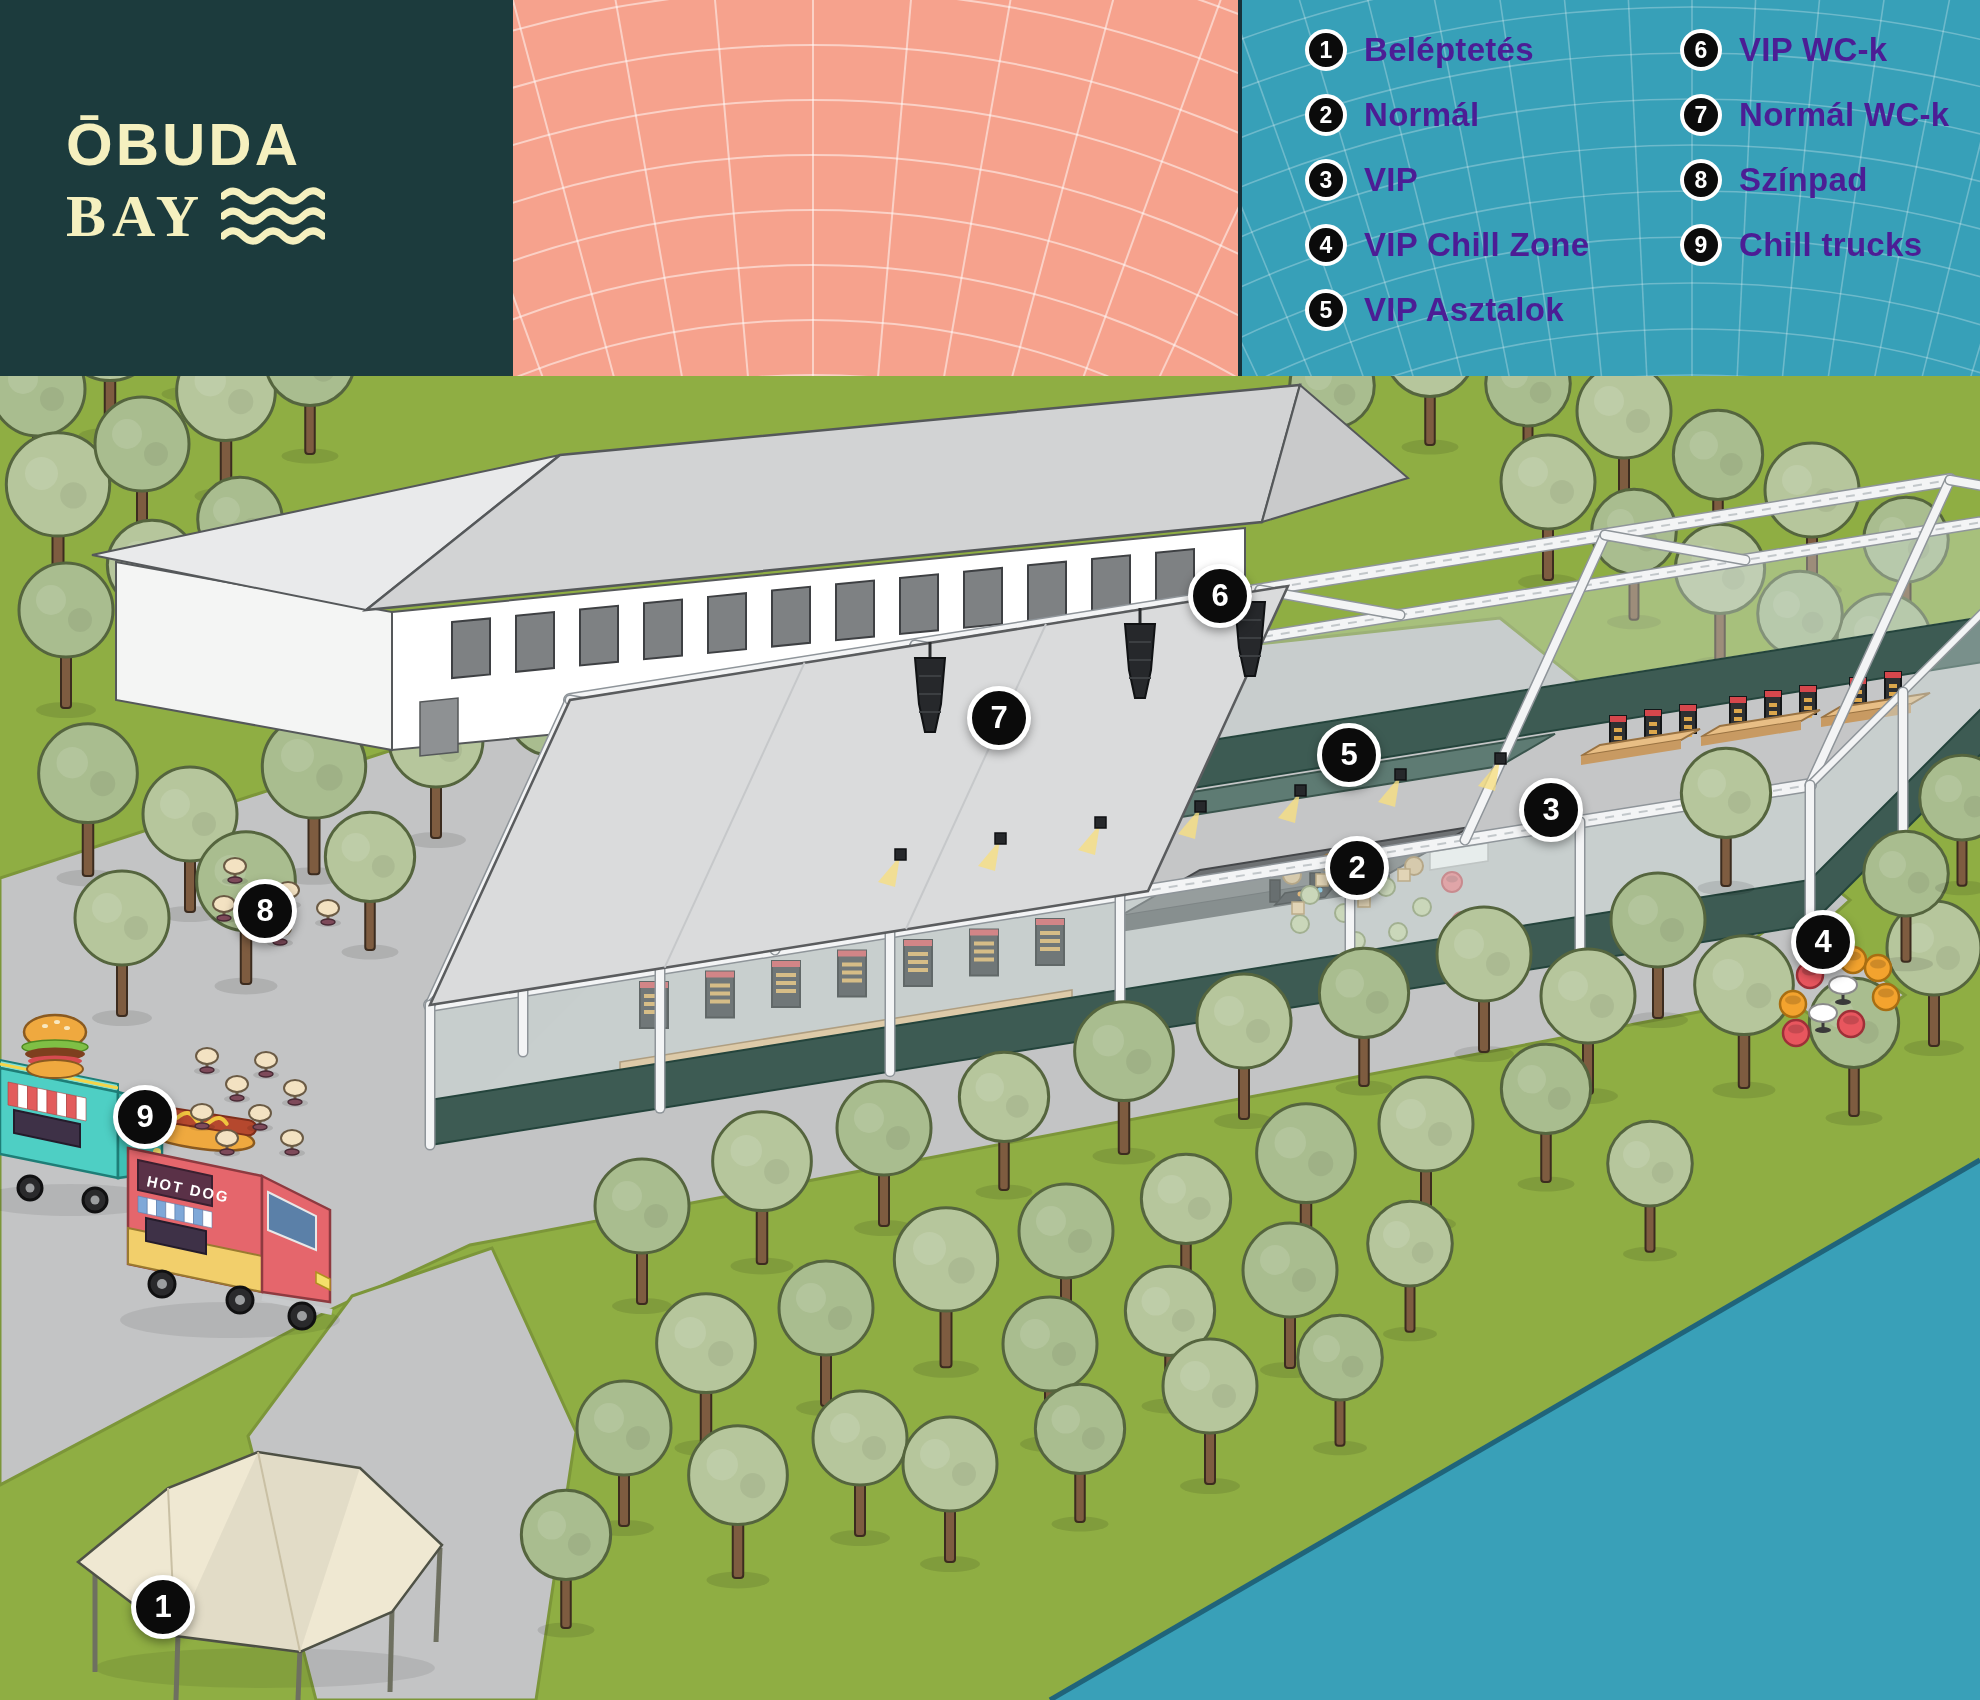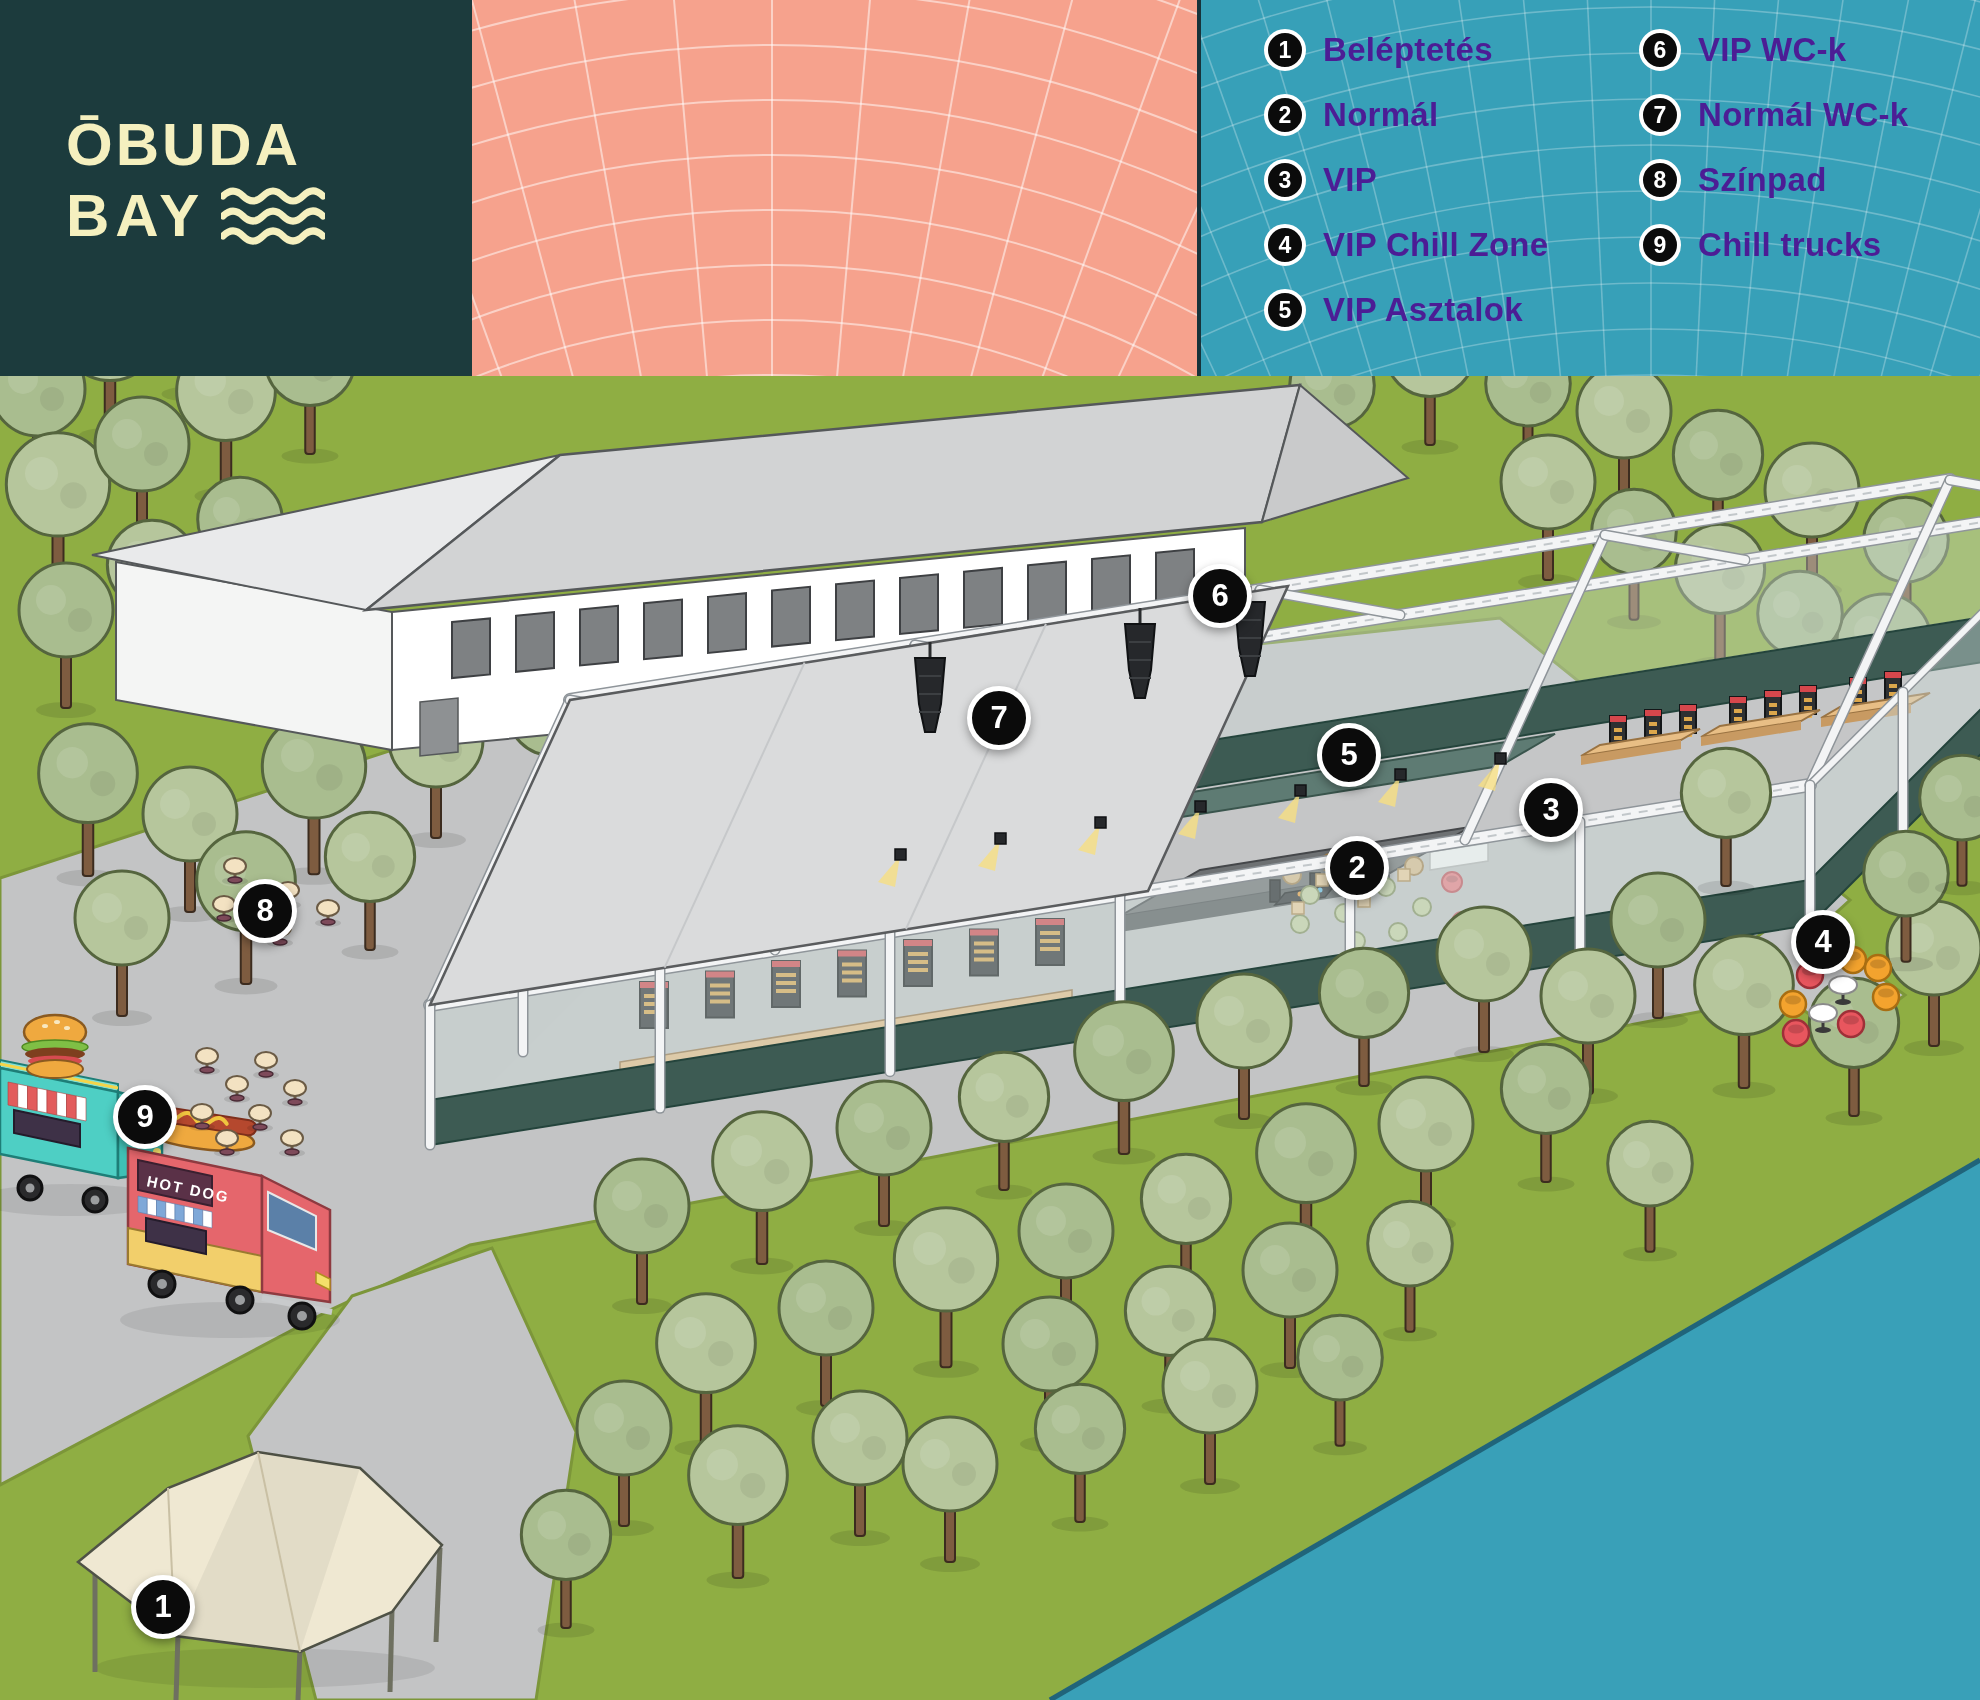--- a/index.html
+++ b/index.html
@@ -1,29 +1,29 @@
 <!DOCTYPE html>
 <html style="--c-header_dark: #1C3B3D; --c-header_salmon: #F6A28D; --c-header_blue: #37A0B8; --c-logo_cream: #F5F0BF; --c-marker_black: #0B0B0B; --c-grass: #8FAE43; --c-water: #39A0B8; --c-pavement: #C3C4C5; --c-tent_green: #3D5B53; --c-tree_green: #A9BD8F; --c-roof_gray: #DADBDC;"><head>
 <meta charset="utf-8">
 <style>
   html,body{margin:0;padding:0;background:#222;}
   .canvas{position:relative;width:1980px;height:1700px;overflow:hidden;
     background:var(--c-grass,#8FAE43);font-family:"Liberation Sans",sans-serif;}
   .scene{position:absolute;left:0;top:0;z-index:1;}
   
   .header{position:absolute;top:0;left:0;width:1980px;height:376px;display:flex;z-index:2;}
-  .block-dark{width:472px;height:100%;background:var(--c-header_dark,#1C3B3D);position:relative;flex:none;}
+  .block-dark{width:472px;height:100%;background:var(--c-header_dark,#1C3B3D);position:relative;flex:none;padding-left:41px;}
   .block-salmon{width:725px;height:100%;background:var(--c-header_salmon,#F6A28D);position:relative;flex:none;overflow:hidden;}
   .block-blue{flex:1;height:100%;background:var(--c-header_blue,#37A0B8);position:relative;overflow:hidden;
     border-left:4px solid #17333B;box-sizing:border-box;}
   .pattern{position:absolute;left:0;top:0;}
   .brand{position:absolute;left:66px;top:112px;color:var(--c-logo_cream,#F5F0BF);font-weight:800;z-index:1;}
   .brand-line1{font-size:60px;letter-spacing:3px;line-height:66px;}
   .brand-row{display:flex;align-items:center;gap:16px;margin-top:6px;}
-  .brand-line2{font-size:60px;letter-spacing:6px;line-height:60px;}
+  .brand-line2{font-size:60px;letter-spacing:6px;line-height:60px;font-family:Liberation Serif, serif;}
   .legend-col{position:absolute;top:29px;list-style:none;margin:0;padding:0;z-index:1;}
   .col1{left:63px;}
   .col2{left:438px;}
   .legend-item{display:flex;align-items:center;height:42px;margin-bottom:23px;gap:17px;}
   .lnum{width:42px;height:42px;border-radius:50%;background:var(--c-marker_black,#0B0B0B);
     border:4px solid #fff;box-sizing:border-box;color:#fff;font-size:23px;font-weight:700;
     display:flex;align-items:center;justify-content:center;flex:none;}
   .llabel{color:#4c1d95;font-size:33px;font-weight:700;letter-spacing:.3px;white-space:nowrap;}
   
   .marker{position:absolute;transform:translate(-50%,-50%);width:64px;height:64px;border-radius:50%;

